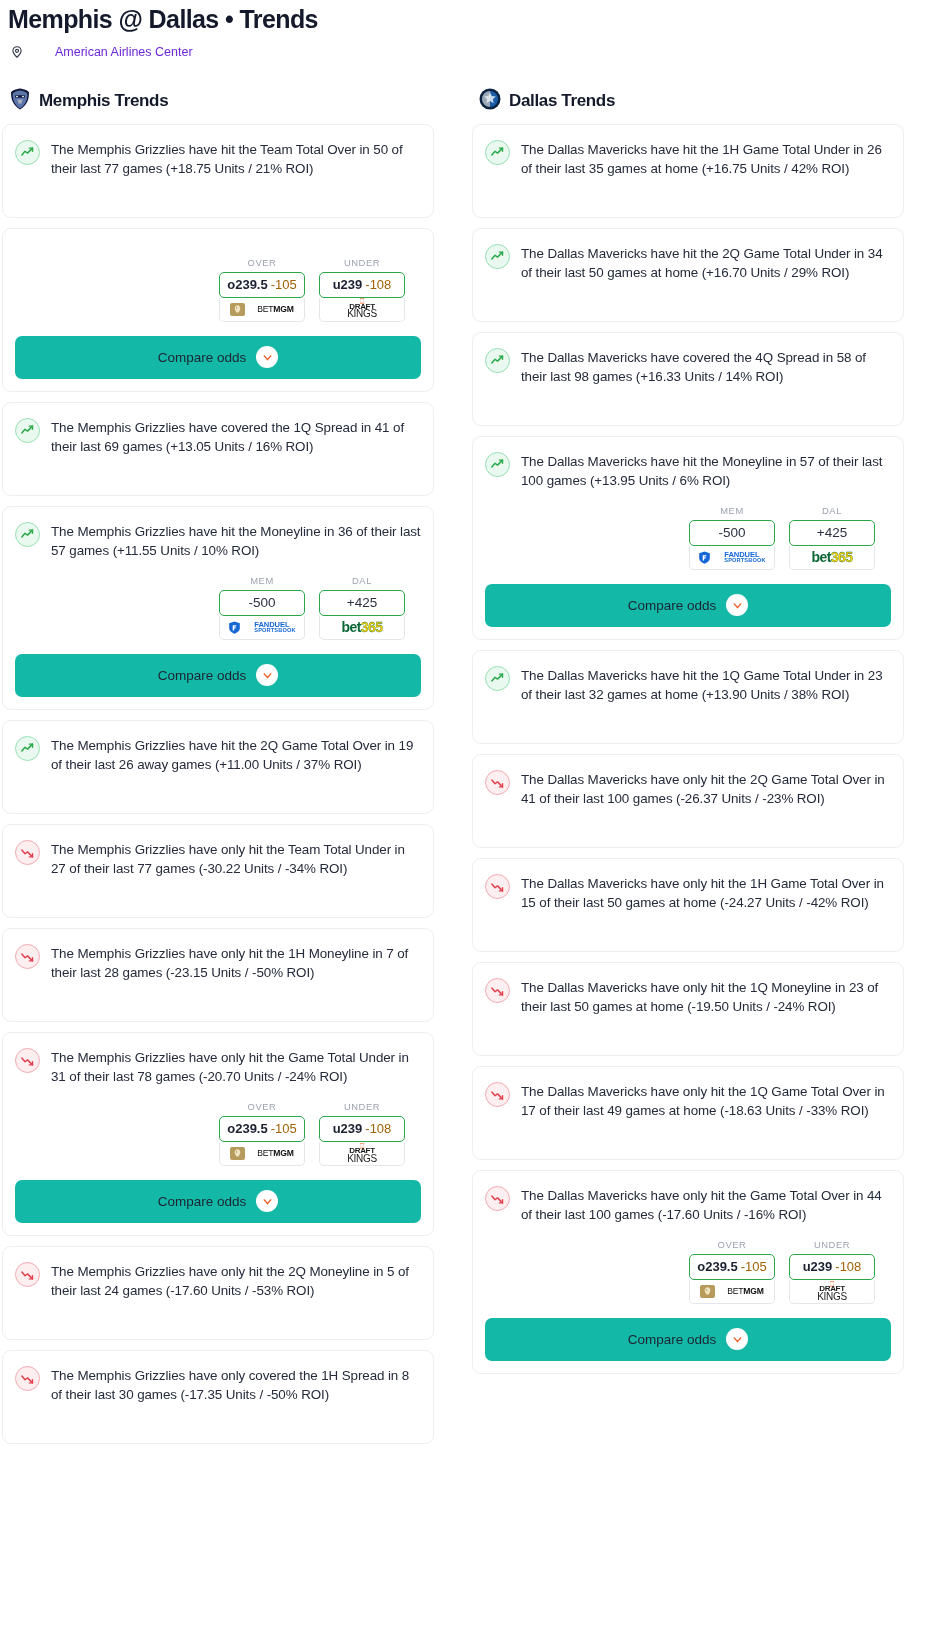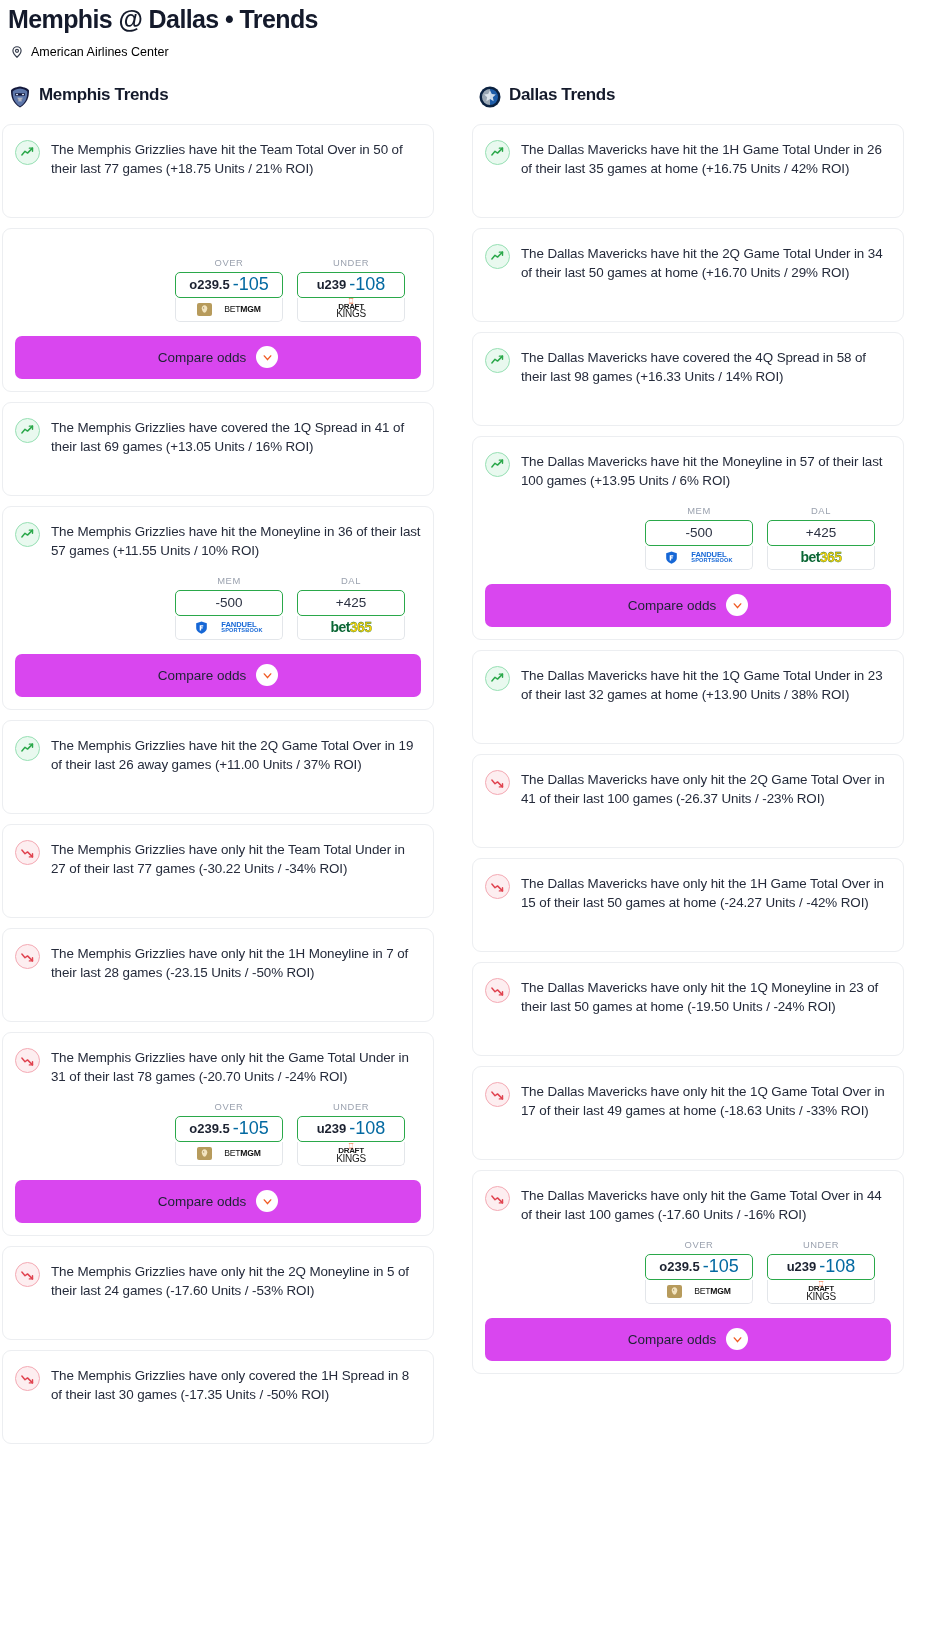--- a/index.html
+++ b/index.html
@@ -20,35 +20,35 @@
     color: #141a2b;
     line-height: 1.1;
   }
   .venue-row {
     display: flex;
     align-items: center;
     gap: 7px;
     margin-top: 11px;
     padding-left: 2px;
   }
-  .venue-text { font-size: 12.5px; color: #000000; }
+  .venue-text { font-size: 12.5px; color: #6d28d9; margin-left: 24px; }
   .pin-icon { width: 14px; height: 14px; display:block; }
 
   .columns {
     display: flex;
     gap: 38px;
     margin-top: 26px;
     padding: 0 6px 0 2px;
     align-items: flex-start;
   }
   .col { width: 432px; flex: 0 0 432px; }
 
   .col-header {
     display: flex;
-    align-items: flex-start;
+    align-items: flex-end;
     gap: 7px;
     padding-left: 6px;
     margin-bottom: 13px;
     height: 26px;
   }
   .col-header-title {
     font-size: 17px;
     font-weight: 700;
     letter-spacing: -0.35px;
     color: #141a2b;
@@ -84,58 +84,58 @@
     padding-top: 1px;
   }
 
   .odds-block {
     display: flex;
     justify-content: flex-end;
     gap: 14px;
     margin-top: 14px;
     padding-right: 16px;
   }
-  .odds-col { width: 108px; }
+  .odds-col { width: 86px; }
   .odds-label {
     font-size: 9.4px;
     letter-spacing: 0.55px;
     color: #9ba2af;
     text-align: center;
     margin-bottom: 4px;
     font-weight: 400;
   }
   .odds-box {
     border: 1px solid #2aa84a;
     border-radius: 5px;
     height: 26px;
     display: flex;
     align-items: center;
     justify-content: center;
     background: #fff;
     gap: 3px;
   }
   .odds-line { font-size: 13px; font-weight: 700; color: #1b2130; text-align: center; }
-  .odds-price { font-size: 18px; font-weight: 400; color: #0369a1; }
+  .odds-price { font-size: 13px; font-weight: 400; color: #a16207; }
   .odds-single { font-size: 13.5px; font-weight: 400; color: #2b3142; }
 
   .book-box {
     border: 1px solid #e3e6ea;
     border-top: none;
     border-radius: 0 0 5px 5px;
     height: 24px;
     display: flex;
     align-items: center;
     justify-content: center;
     background: #fff;
     overflow: hidden;
   }
 
   .compare-bar {
     margin-top: 14px;
-    background: #d946ef;
+    background: #14b8a6;
     border-radius: 7px;
     height: 43px;
     display: flex;
     align-items: center;
     justify-content: center;
     gap: 10px;
   }
   .compare-label { font-size: 13.5px; color: #1d2433; }
   .chev-circle {
     width: 22px; height: 22px; border-radius: 50%;

